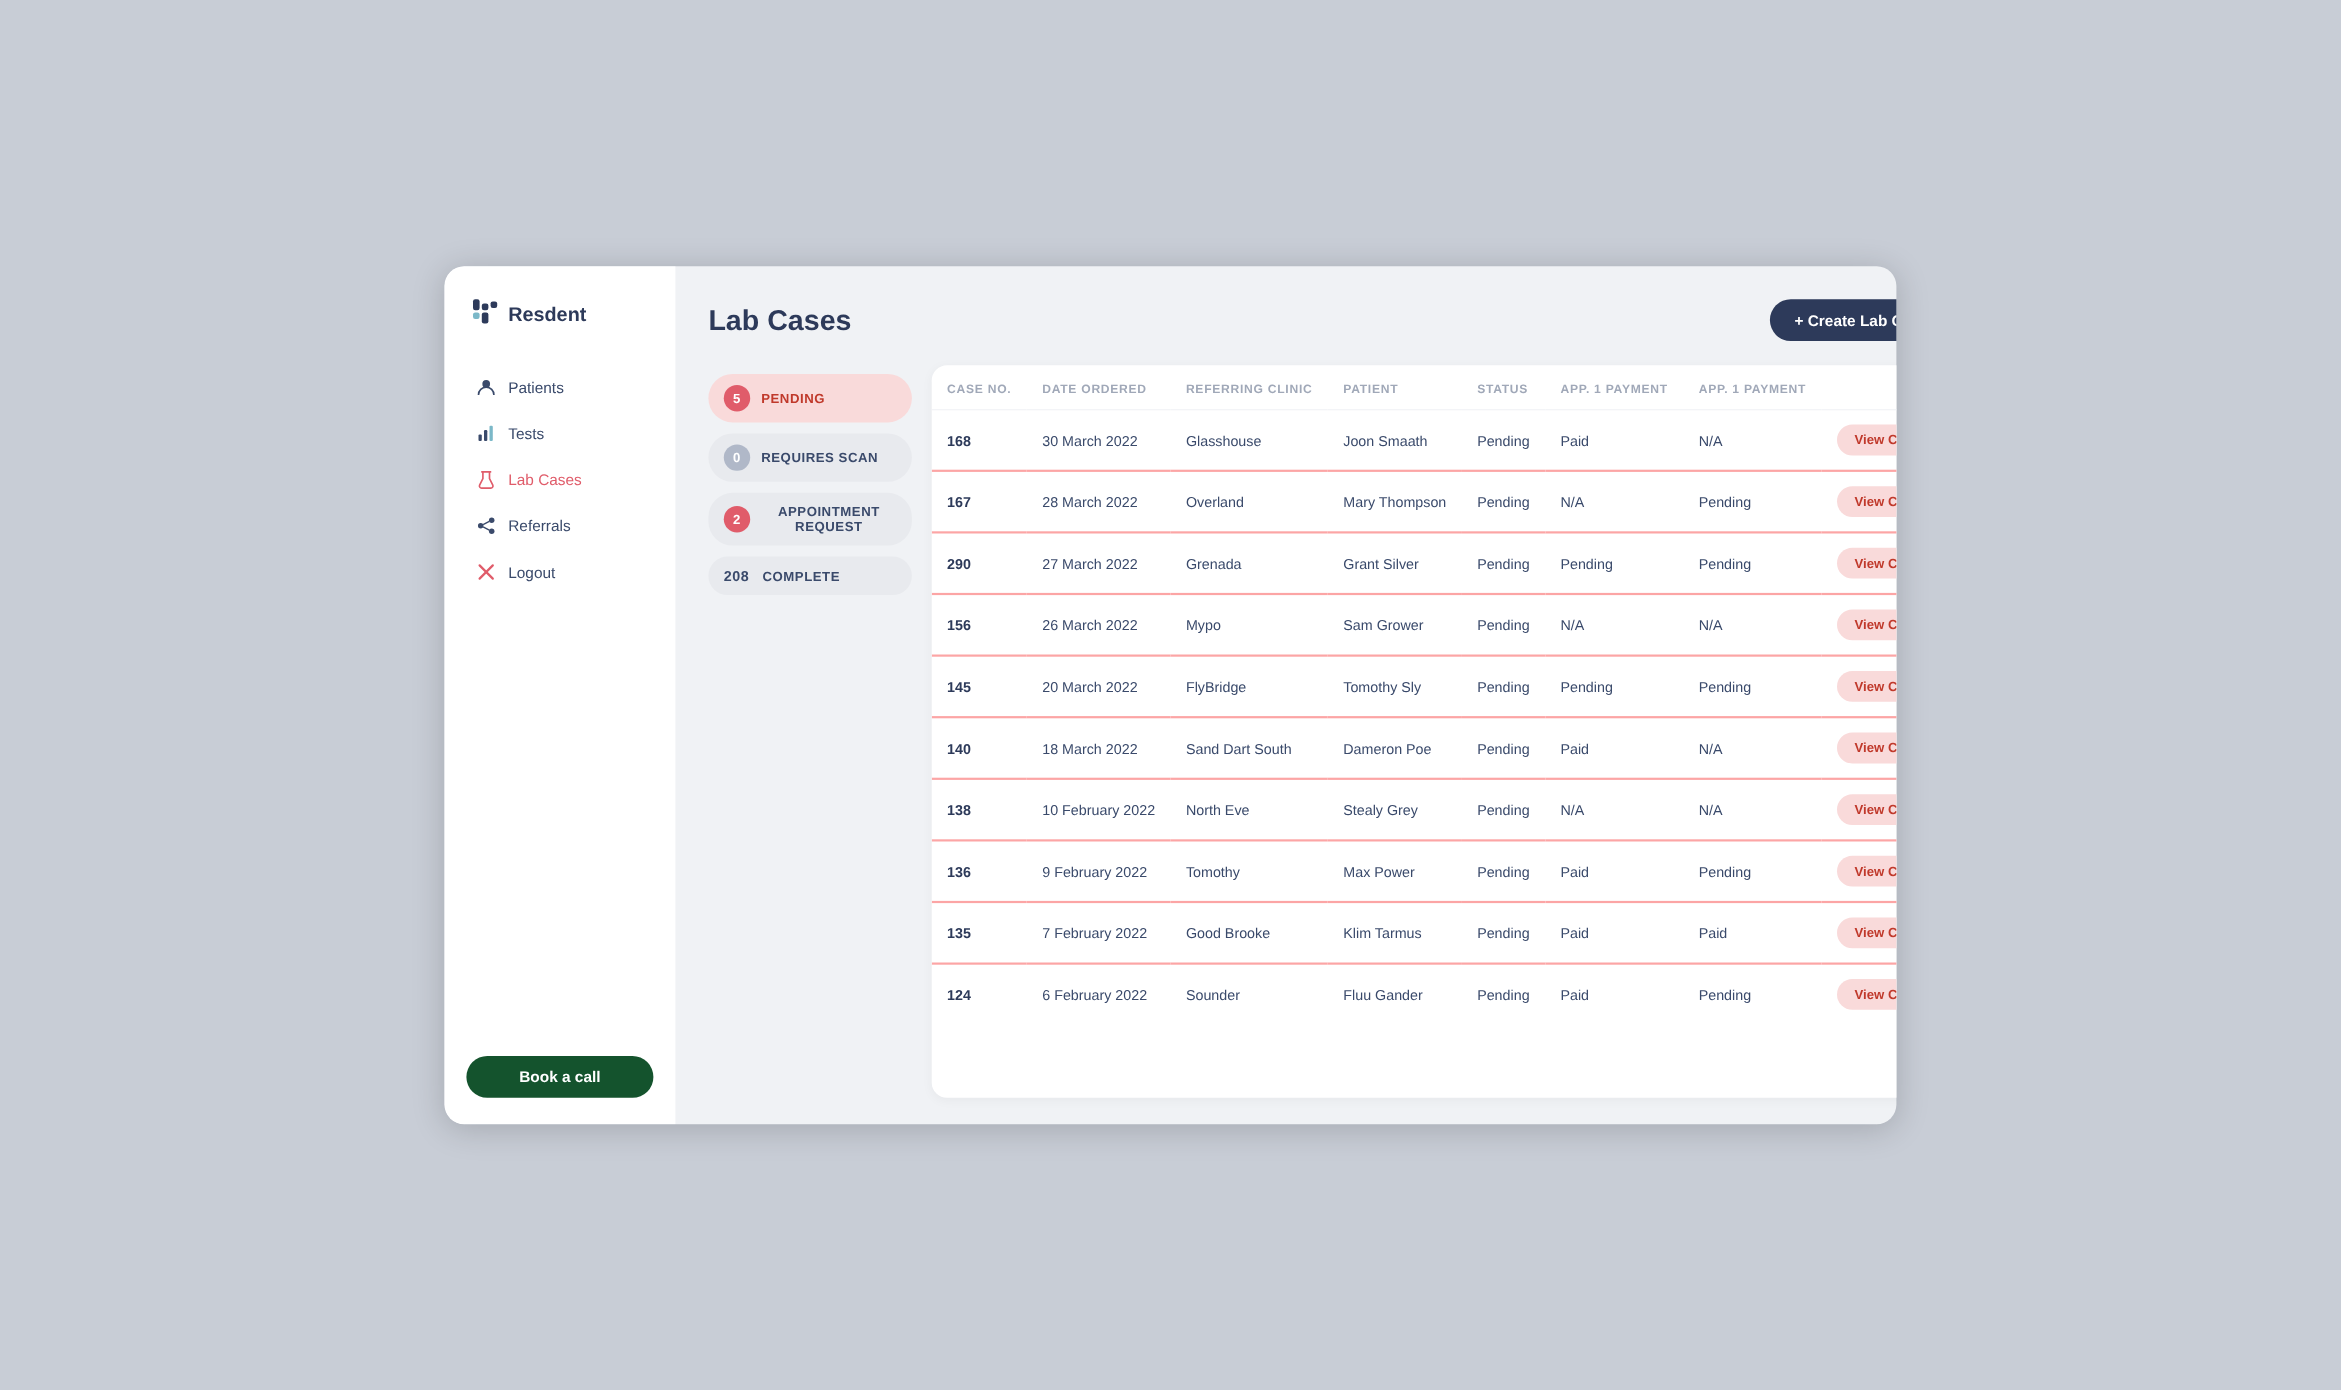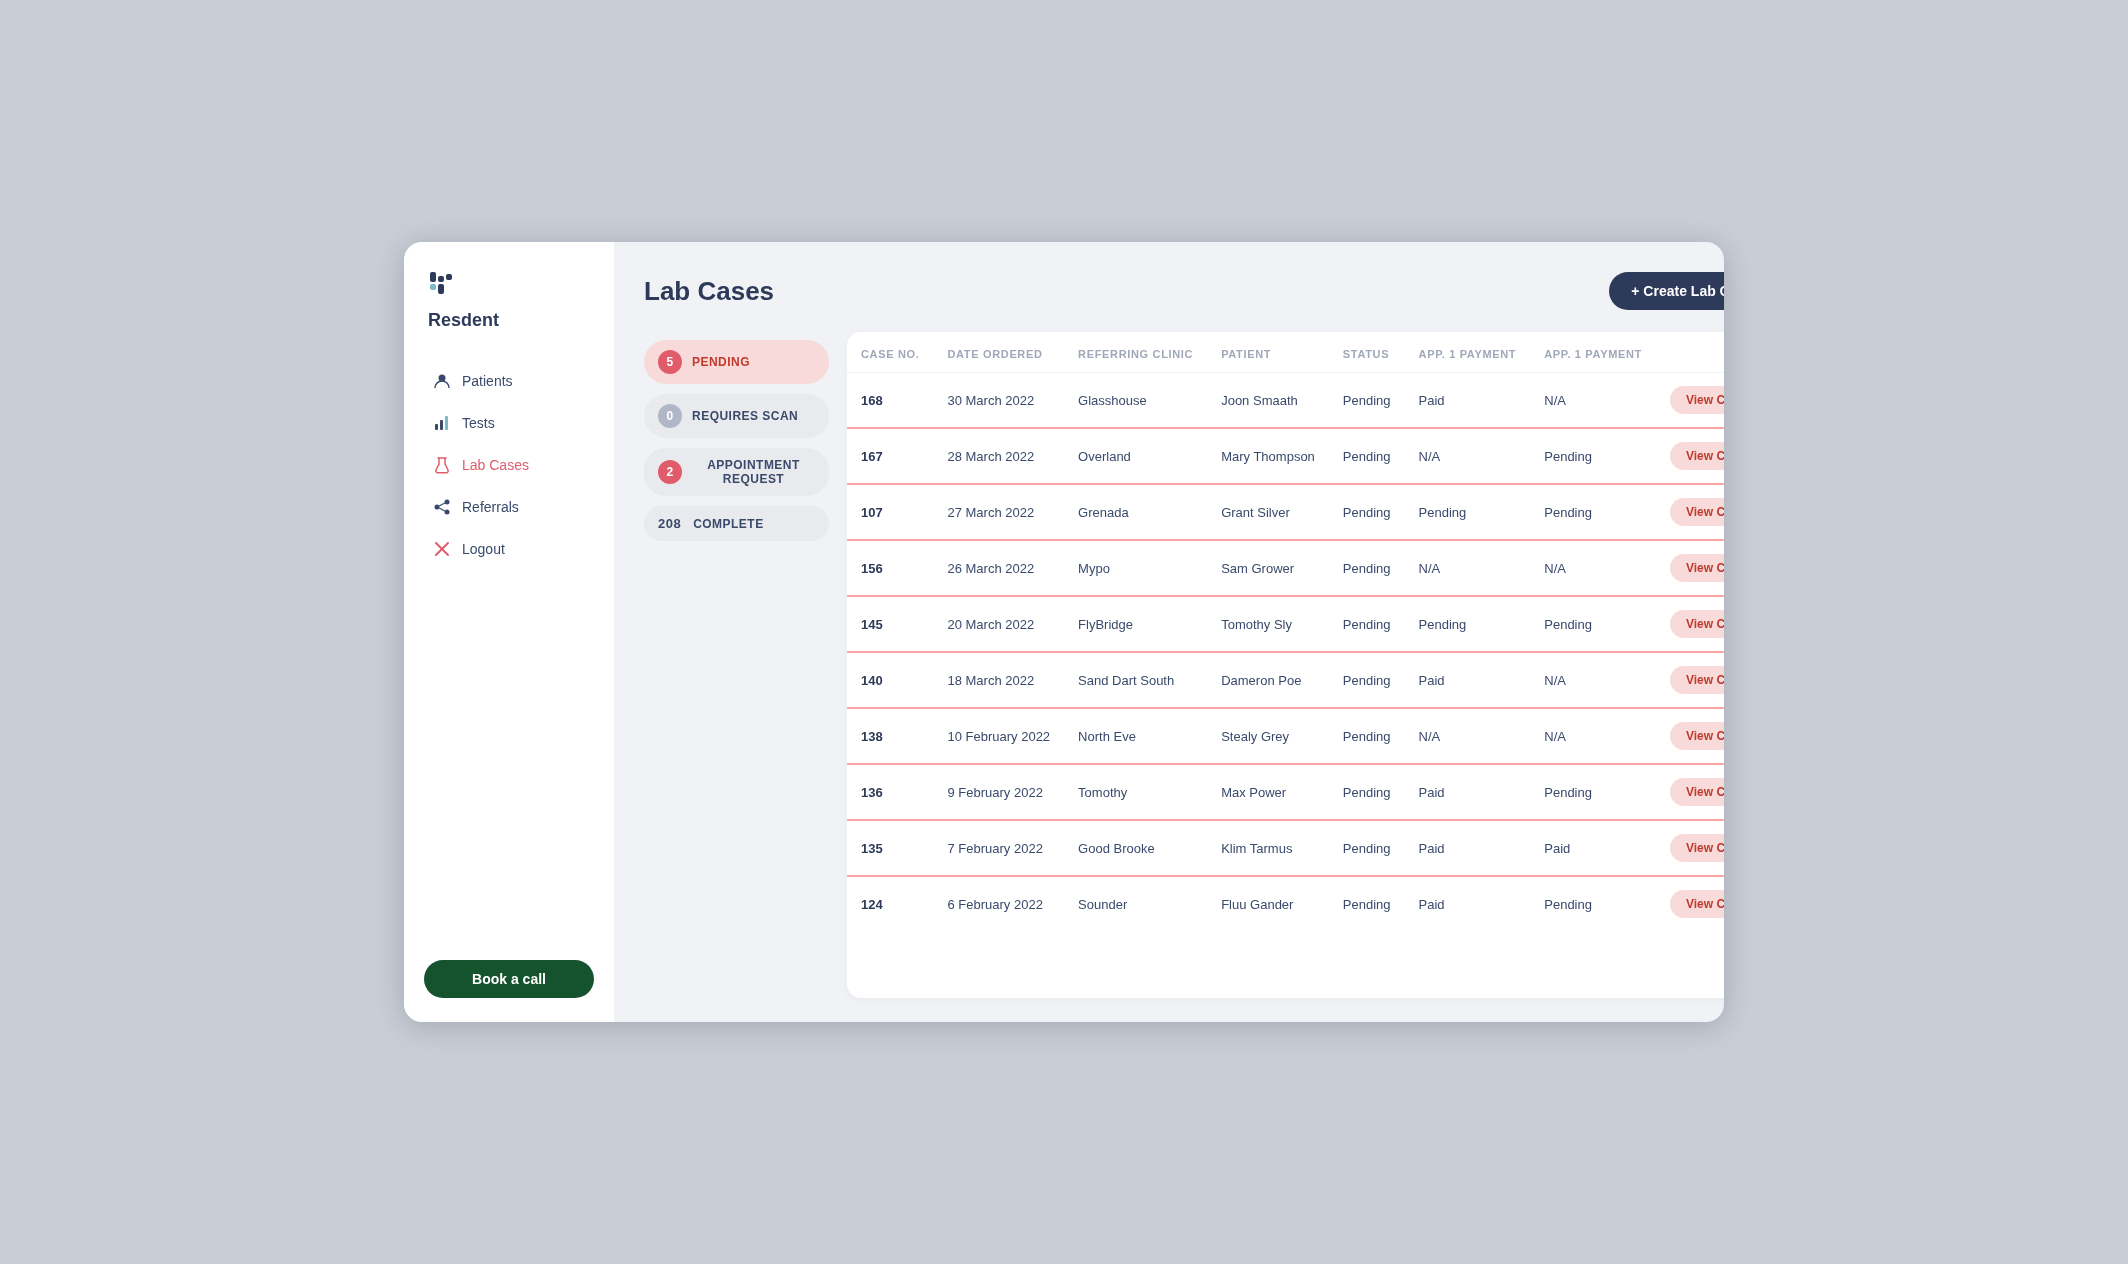--- a/index.html
+++ b/index.html
@@ -27,24 +27,23 @@
       width: 210px;
       background: #fff;
       border-radius: 18px 0 0 18px;
       display: flex;
       flex-direction: column;
       padding: 28px 0 24px 0;
       flex-shrink: 0;
     }
     .sidebar-logo {
       display: flex;
-      align-items: flex-start;
+      align-items: center;
       gap: 8px;
       padding: 0 24px 30px 24px;
-      flex-direction: column;
     }
     .sidebar-logo-icon {
       color: #2d3a5a;
       font-size: 22px;
     }
     .sidebar-logo-text {
       font-size: 18px;
       font-weight: 700;
       color: #2d3a5a;
     }
@@ -392,21 +391,21 @@
     <td class="case-no">167</td>
     <td>28 March 2022</td>
     <td>Overland</td>
     <td>Mary Thompson</td>
     <td class="status-pending">Pending</td>
     <td>N/A</td>
     <td>Pending</td>
     <td><button class="view-case-btn">View Case</button></td>
   </tr>
                 <tr>
-    <td class="case-no">107</td>
+    <td class="case-no">290</td>
     <td>27 March 2022</td>
     <td>Grenada</td>
     <td>Grant Silver</td>
     <td class="status-pending">Pending</td>
     <td>Pending</td>
     <td>Pending</td>
     <td><button class="view-case-btn">View Case</button></td>
   </tr>
                 <tr>
     <td class="case-no">156</td>

